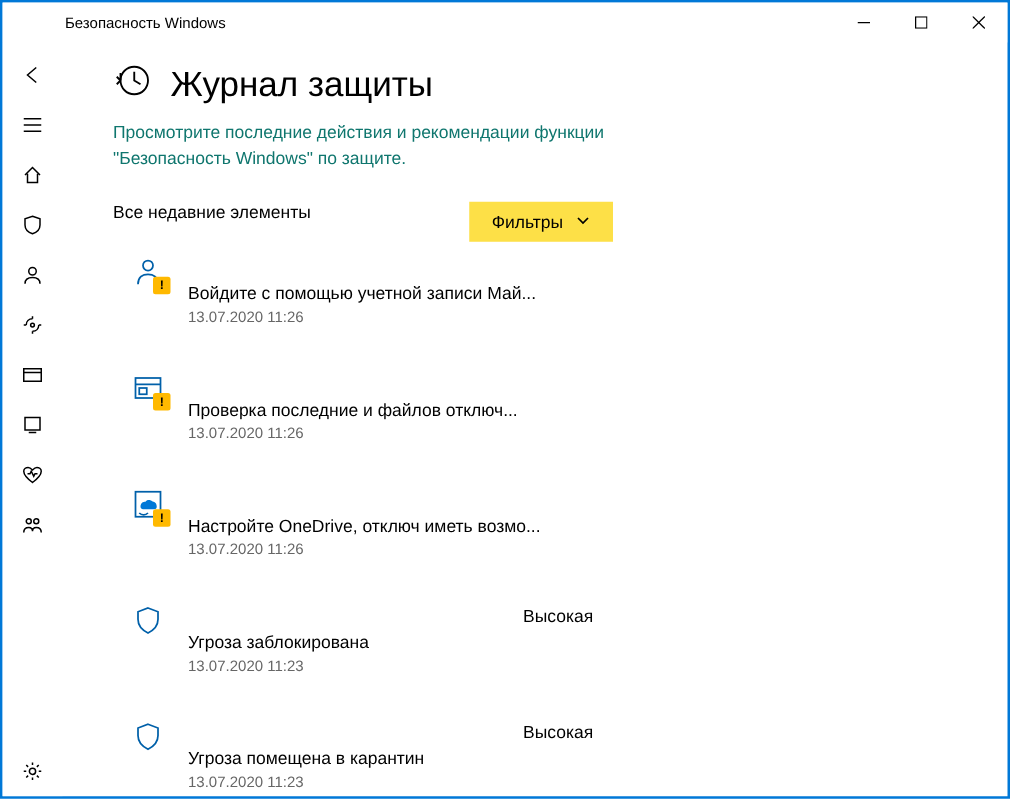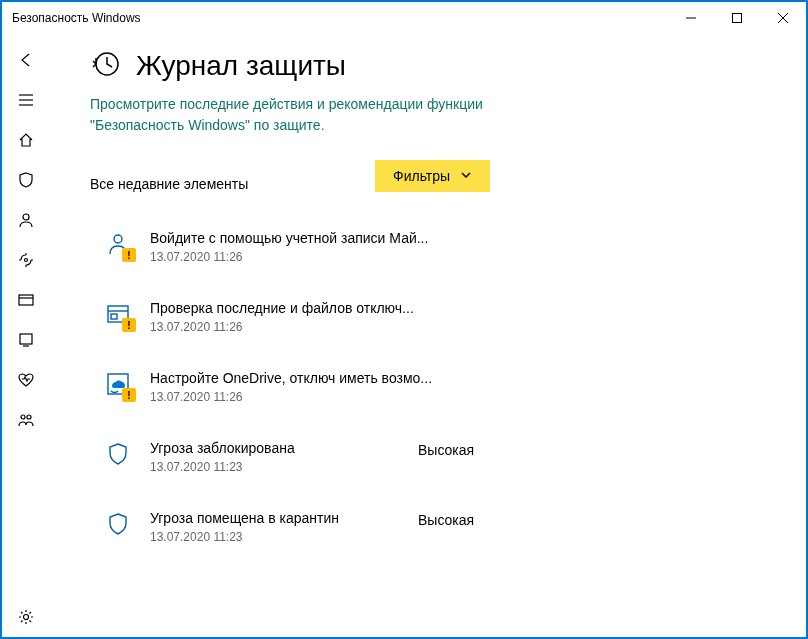--- a/index.html
+++ b/index.html
@@ -15,21 +15,21 @@
   }
   .titlebar {
     height: 32px;
     display: flex;
     align-items: center;
     padding: 0 0 0 10px;
     font-size: 12px;
     color: #000;
     background: #fff;
   }
-  .titlebar .title { flex: 1; }
+  .titlebar .title { flex: 1; margin-left: 40px; }
   .win-controls { display: flex; }
   .win-btn {
     width: 46px;
     height: 32px;
     display: flex;
     align-items: center;
     justify-content: center;
     cursor: pointer;
   }
   .win-btn svg { stroke: #000; stroke-width: 1; fill: none; }
@@ -70,22 +70,21 @@
   h1 { font-weight: 400; font-size: 28px; color: #000; }
   .page-desc {
     font-size: 14px;
     color: #0f766e;
     line-height: 1.5;
     margin-bottom: 24px;
     max-width: 440px;
   }
   .filter-row {
     display: flex;
-    align-items: flex-end;
-    margin-bottom: 28px;
+    align-items: flex-start;
   }
   .filter-label { font-size: 14px; color: #000; flex: 0 0 285px; }
   .filter-btn {
     background: #fde047;
     border: none;
     padding: 8px 18px;
     font-size: 14px;
     font-family: inherit;
     cursor: pointer;
     display: flex;
@@ -114,21 +113,21 @@
   .badge-warn {
     position: absolute;
     right: -4px; bottom: -4px;
     width: 14px; height: 14px;
     background: #ffb900;
     border-radius: 2px;
     display:flex;align-items:center;justify-content:center;
     font-size: 10px; font-weight:bold; color:#000;
   }
   .event-text { flex: 0 0 250px; }
-  .event-title { font-size: 14px; color: #000; margin-bottom: 4px; white-space:nowrap; overflow:hidden; text-overflow: ellipsis; }
+  .event-title { font-size: 14px; color: #000; margin-bottom: 4px; white-space:nowrap; overflow:hidden; text-overflow: ellipsis; margin-top: 23px; }
   .event-time { font-size: 12px; color: #666; }
   .event-severity { font-size: 14px; color: #000; padding-top:2px; }
   .footer-q { font-size: 14px; color:#000; margin-top: 16px; padding-left:0; }
 </style>
 </head>
 <body>
 
 <div class="titlebar">
   <span class="title">Безопасность Windows</span>
   <div class="win-controls">

